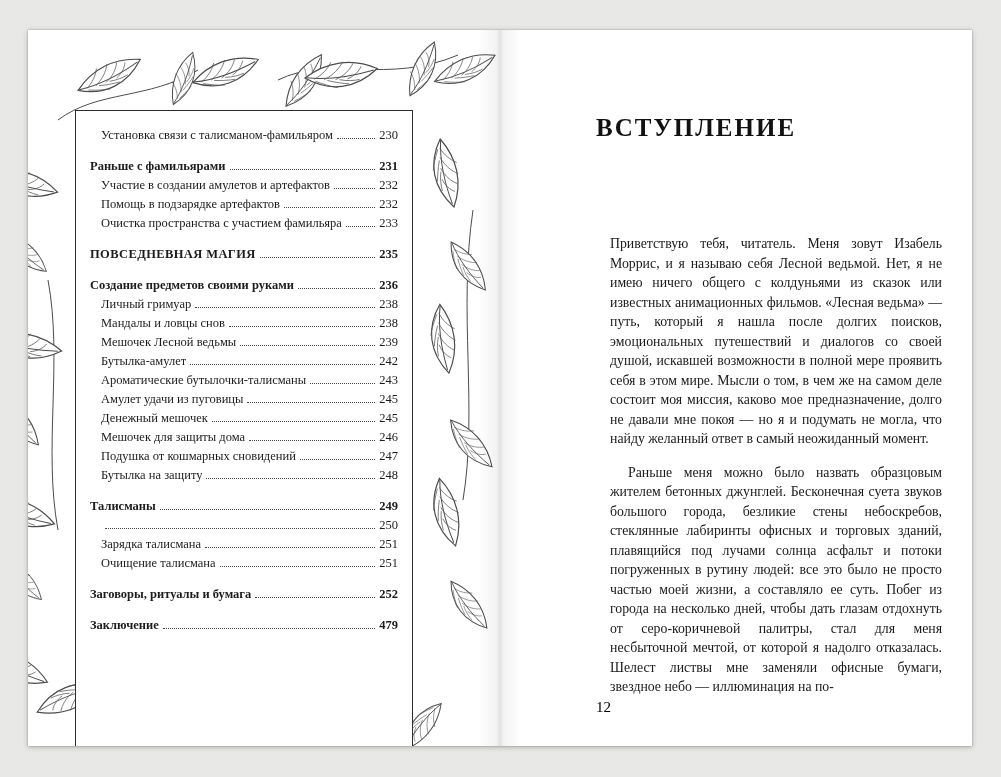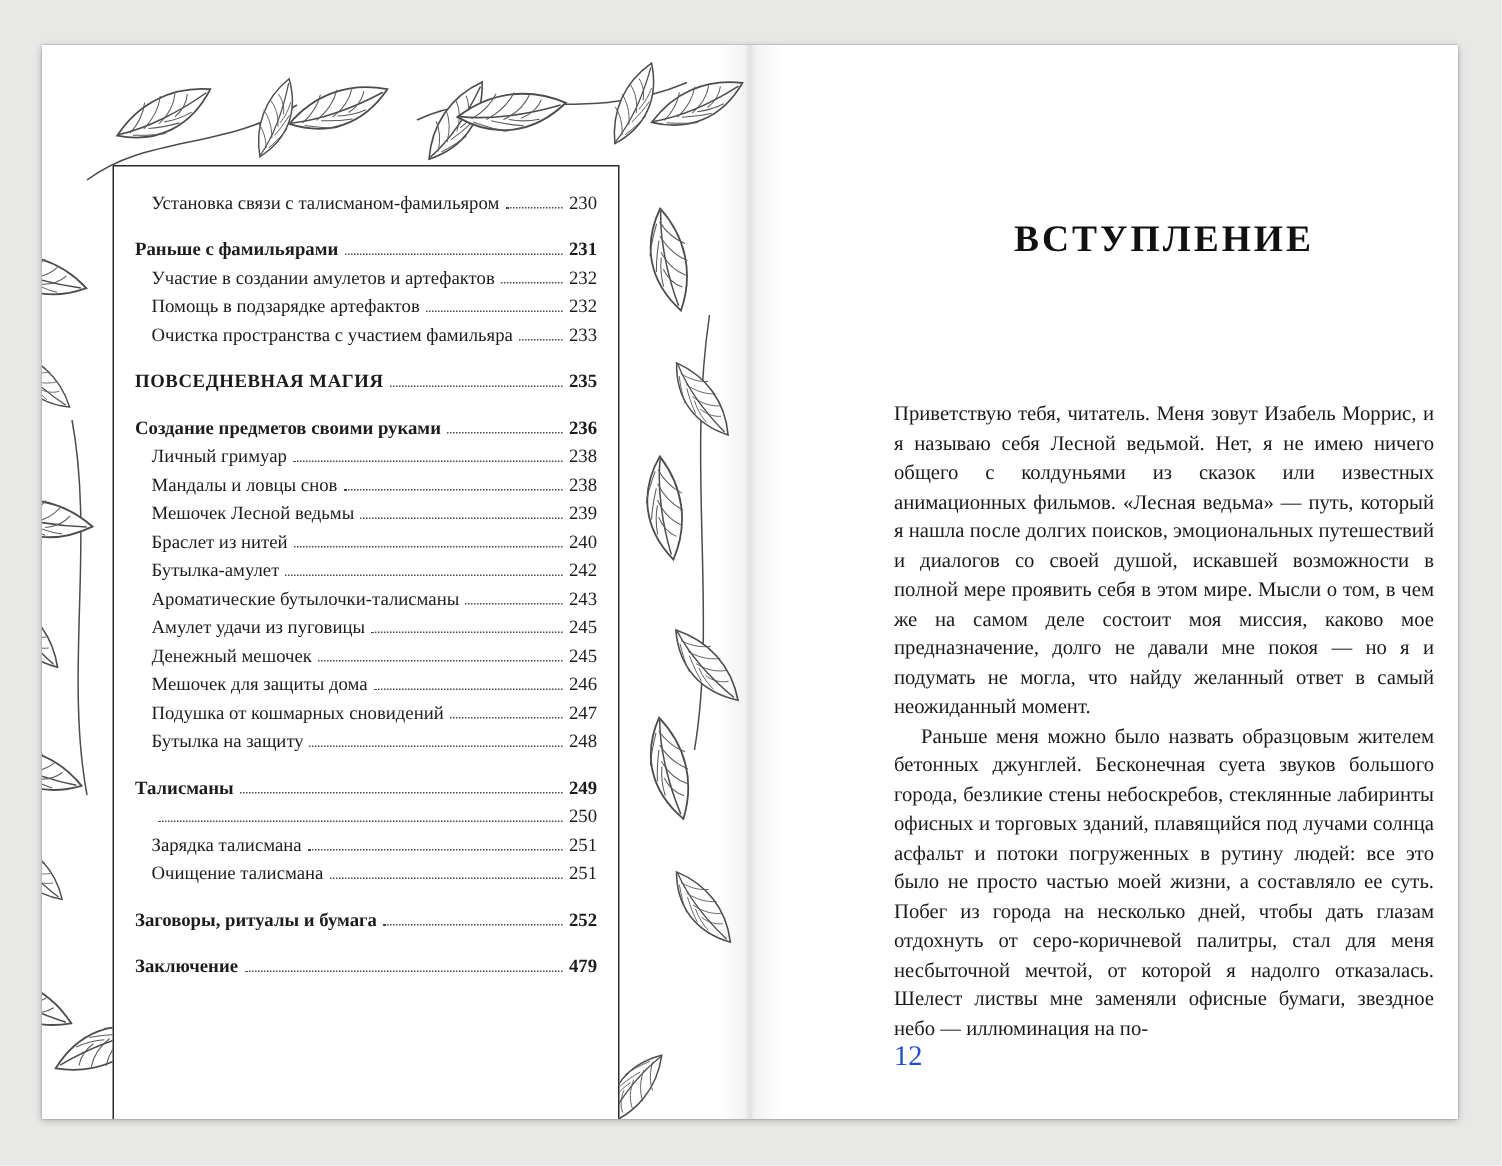--- a/index.html
+++ b/index.html
@@ -56,37 +56,36 @@
     border-bottom:1.6px dotted #474747;
     margin:0 4px 3px 4px;
   }
   .toc-page { flex:0 0 auto; }
 
   
   .text-block {
     position:absolute; left:96px; top:0; width:360px; height:716px;
   }
   .chapter-title {
-    margin:116px 0 0 0;
-    text-align:center;
+    margin:84px 0 0 0;
     font-size:25px; font-weight:bold;
     letter-spacing:2px;
     color:#111111;
   }
   .body-text { margin-top:92px; }
   .body-para {
-    margin:0;
+    margin:14px;
     font-size:13.8px; line-height:19.5px;
     text-align:justify;
     color:#191919;
   }
   .body-para.indent { text-indent:18px; }
   .page-number {
     position:absolute; left:0px; bottom:30px;
-    font-size:19px; color:#1d4ed8;
+    font-size:15px; color:#000000;
   }
 </style>
 </head>
 <body>
 
 <div class="spread">
 
   <div class="page page-left">
 
     <svg class="ornament" viewBox="0 0 472 716" xmlns="http://www.w3.org/2000/svg">
@@ -187,25 +186,20 @@
             <span class="toc-label">Мандалы и ловцы снов</span>
             <span class="toc-dots"></span>
             <span class="toc-page">238</span>
           </div>
           <div class="toc-row sub">
             <span class="toc-label">Мешочек Лесной ведьмы</span>
             <span class="toc-dots"></span>
             <span class="toc-page">239</span>
           </div>
           <div class="toc-row sub">
-            <span class="toc-label">Браслет из нитей</span>
-            <span class="toc-dots"></span>
-            <span class="toc-page">240</span>
-          </div>
-          <div class="toc-row sub">
             <span class="toc-label">Бутылка-амулет</span>
             <span class="toc-dots"></span>
             <span class="toc-page">242</span>
           </div>
           <div class="toc-row sub">
             <span class="toc-label">Ароматические бутылочки-талисманы</span>
             <span class="toc-dots"></span>
             <span class="toc-page">243</span>
           </div>
           <div class="toc-row sub">

